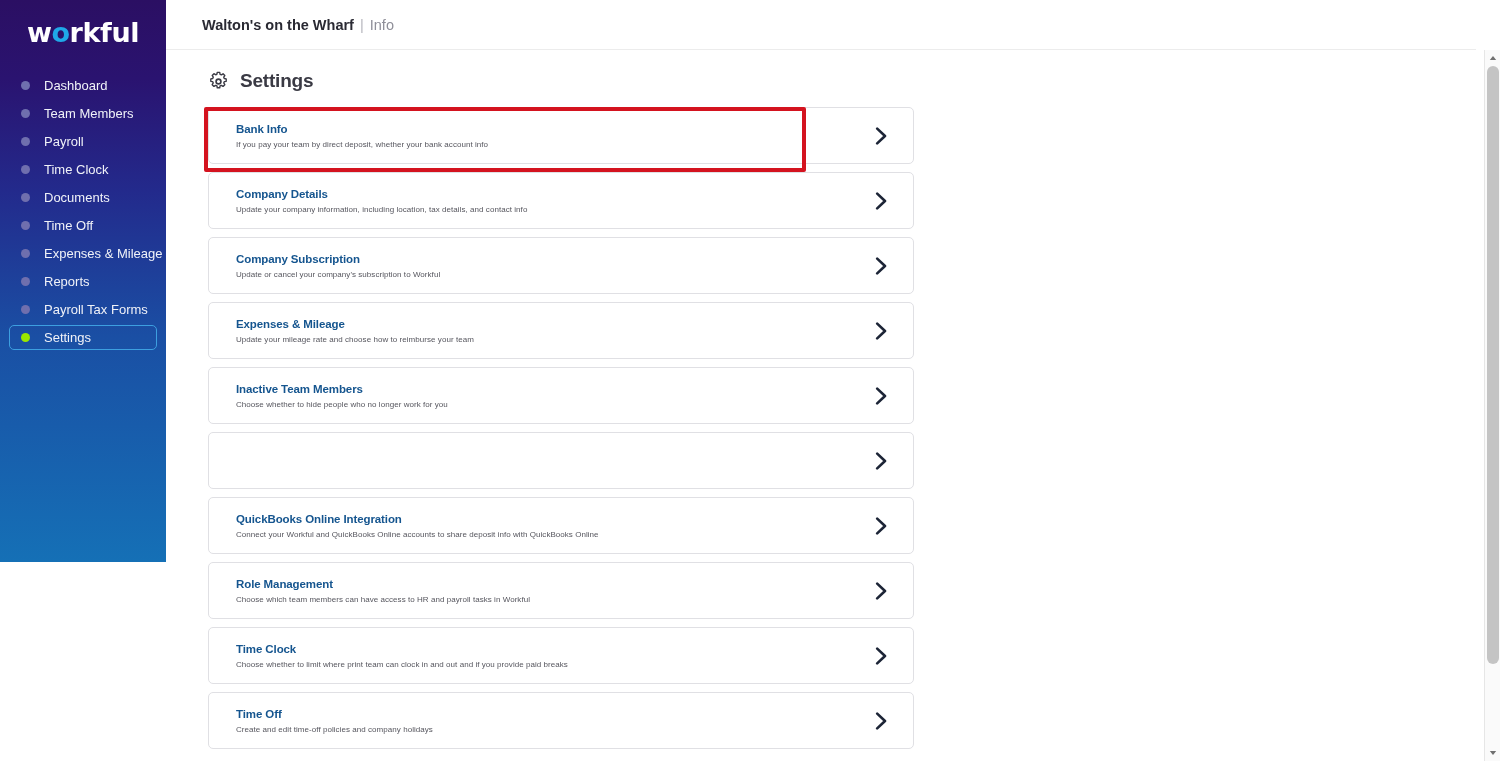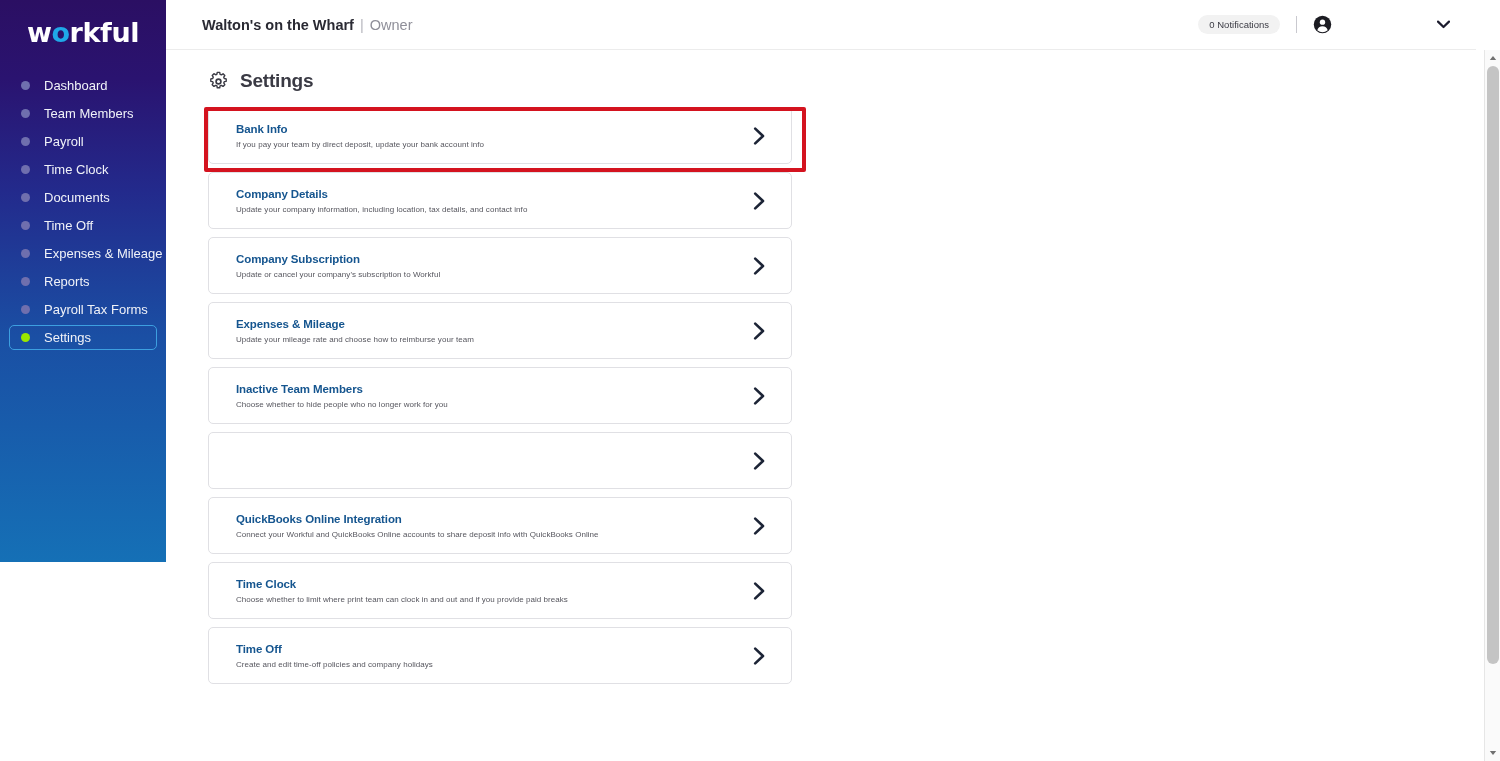--- a/index.html
+++ b/index.html
@@ -110,21 +110,21 @@
   }
   #gear-icon { display: flex; margin-right: 11px; }
   #page-title {
     font-size: 19px; font-weight: 700; color: #3a3a44;
     letter-spacing: -0.2px;
   }
 
   #cards { margin: 15px 0 0 42px; width: 594px; }
   .card {
     position: relative;
-    width: 584px; height: 57px;
+    width: 706px; height: 57px;
     background: #ffffff;
     border: 1px solid #e0e0e4;
     border-radius: 5px;
     margin-bottom: 8px;
     display: flex; align-items: center;
     cursor: pointer;
   }
   .card-text { margin-left: 27px; }
   .card-title {
     font-size: 11.5px; font-weight: 700;
@@ -228,57 +228,41 @@
         <span class="nav-dot"></span>
         <span class="nav-label">Settings</span>
       </div>
     </div>
 </div>
 
 <div id="header">
   <div id="company-block">
     <span id="company-name">Walton's on the Wharf</span>
     <span id="company-sep">|</span>
-    <span id="company-role">Owner</span>
-  </div>
-  <div id="header-right">
-    <div id="notif-pill">0 Notifications</div>
-    <div id="header-divider"></div>
-    <div id="avatar-icon">
-      <svg width="19" height="19" viewBox="0 0 24 24">
-        <circle cx="12" cy="12" r="11" fill="#1c1c22"></circle>
-        <circle cx="12" cy="9" r="3.4" fill="#ffffff"></circle>
-        <path d="M5.4 19.2a6.9 6.9 0 0 1 13.2 0 11 11 0 0 1-13.2 0z" fill="#ffffff"></path>
-      </svg>
-    </div>
-    <div id="header-chevron">
-      <svg width="13" height="9" viewBox="0 0 13 9">
-        <path d="M1 1.6 L6.5 7 L12 1.6" stroke="#1c1c2e" stroke-width="2.2" fill="none" stroke-linecap="round" stroke-linejoin="round"></path>
-      </svg>
-    </div>
+    <span id="company-role">Info</span>
   </div>
   <div id="header-scroll-corner"></div>
 </div>
 
 <div id="main">
   <div id="page-title-row">
     <span id="gear-icon">
       <svg width="21" height="21" viewBox="0 0 24 24">
         <path d="M12 8.3a3.7 3.7 0 1 0 0 7.4 3.7 3.7 0 0 0 0-7.4zm0 1.9a1.8 1.8 0 1 1 0 3.6 1.8 1.8 0 0 1 0-3.6z" fill="#3a3a44"></path>
         <path d="M10.6 1.6h2.8l.4 2.2 1.5.6 1.9-1.2 2 2-1.2 1.9.6 1.5 2.2.4v2.8l-2.2.4-.6 1.5 1.2 1.9-2 2-1.9-1.2-1.5.6-.4 2.2h-2.8l-.4-2.2-1.5-.6-1.9 1.2-2-2 1.2-1.9-.6-1.5-2.2-.4v-2.8l2.2-.4.6-1.5L4.8 5.1l2-2 1.9 1.2 1.5-.6z" fill="none" stroke="#3a3a44" stroke-width="1.6" stroke-linejoin="round"></path>
       </svg>
     </span>
     <span id="page-title">Settings</span>
   </div>
 
   <div id="cards">
       <div class="card">
         <div class="card-text">
           <div class="card-title">Bank Info</div>
-          <div class="card-desc">If you pay your team by direct deposit, update your bank account info</div>
+          <div class="card-desc">If you pay your team by direct deposit, whether your bank account info</div>
         </div>
         <span class="card-chevron">
           <svg width="13" height="18" viewBox="0 0 13 18">
             <path d="M2.2 1.6 L10 9 L2.2 16.4" stroke="#1c2436" stroke-width="2.6" fill="none" stroke-linecap="round" stroke-linejoin="round"></path>
           </svg>
         </span>
       </div>
       <div class="card">
         <div class="card-text">
           <div class="card-title">Company Details</div>
@@ -327,20 +311,31 @@
         <span class="card-chevron">
           <svg width="13" height="18" viewBox="0 0 13 18">
             <path d="M2.2 1.6 L10 9 L2.2 16.4" stroke="#1c2436" stroke-width="2.6" fill="none" stroke-linecap="round" stroke-linejoin="round"></path>
           </svg>
         </span>
       </div>
       <div class="card">
         <div class="card-text">
           <div class="card-title">QuickBooks Online Integration</div>
           <div class="card-desc">Connect your Workful and QuickBooks Online accounts to share deposit info with QuickBooks Online</div>
+        </div>
+        <span class="card-chevron">
+          <svg width="13" height="18" viewBox="0 0 13 18">
+            <path d="M2.2 1.6 L10 9 L2.2 16.4" stroke="#1c2436" stroke-width="2.6" fill="none" stroke-linecap="round" stroke-linejoin="round"></path>
+          </svg>
+        </span>
+      </div>
+      <div class="card">
+        <div class="card-text">
+          <div class="card-title">Role Management</div>
+          <div class="card-desc">Choose which team members can have access to HR and payroll tasks in Workful</div>
         </div>
         <span class="card-chevron">
           <svg width="13" height="18" viewBox="0 0 13 18">
             <path d="M2.2 1.6 L10 9 L2.2 16.4" stroke="#1c2436" stroke-width="2.6" fill="none" stroke-linecap="round" stroke-linejoin="round"></path>
           </svg>
         </span>
       </div>
       <div class="card">
         <div class="card-text">
           <div class="card-title">Time Clock</div>

